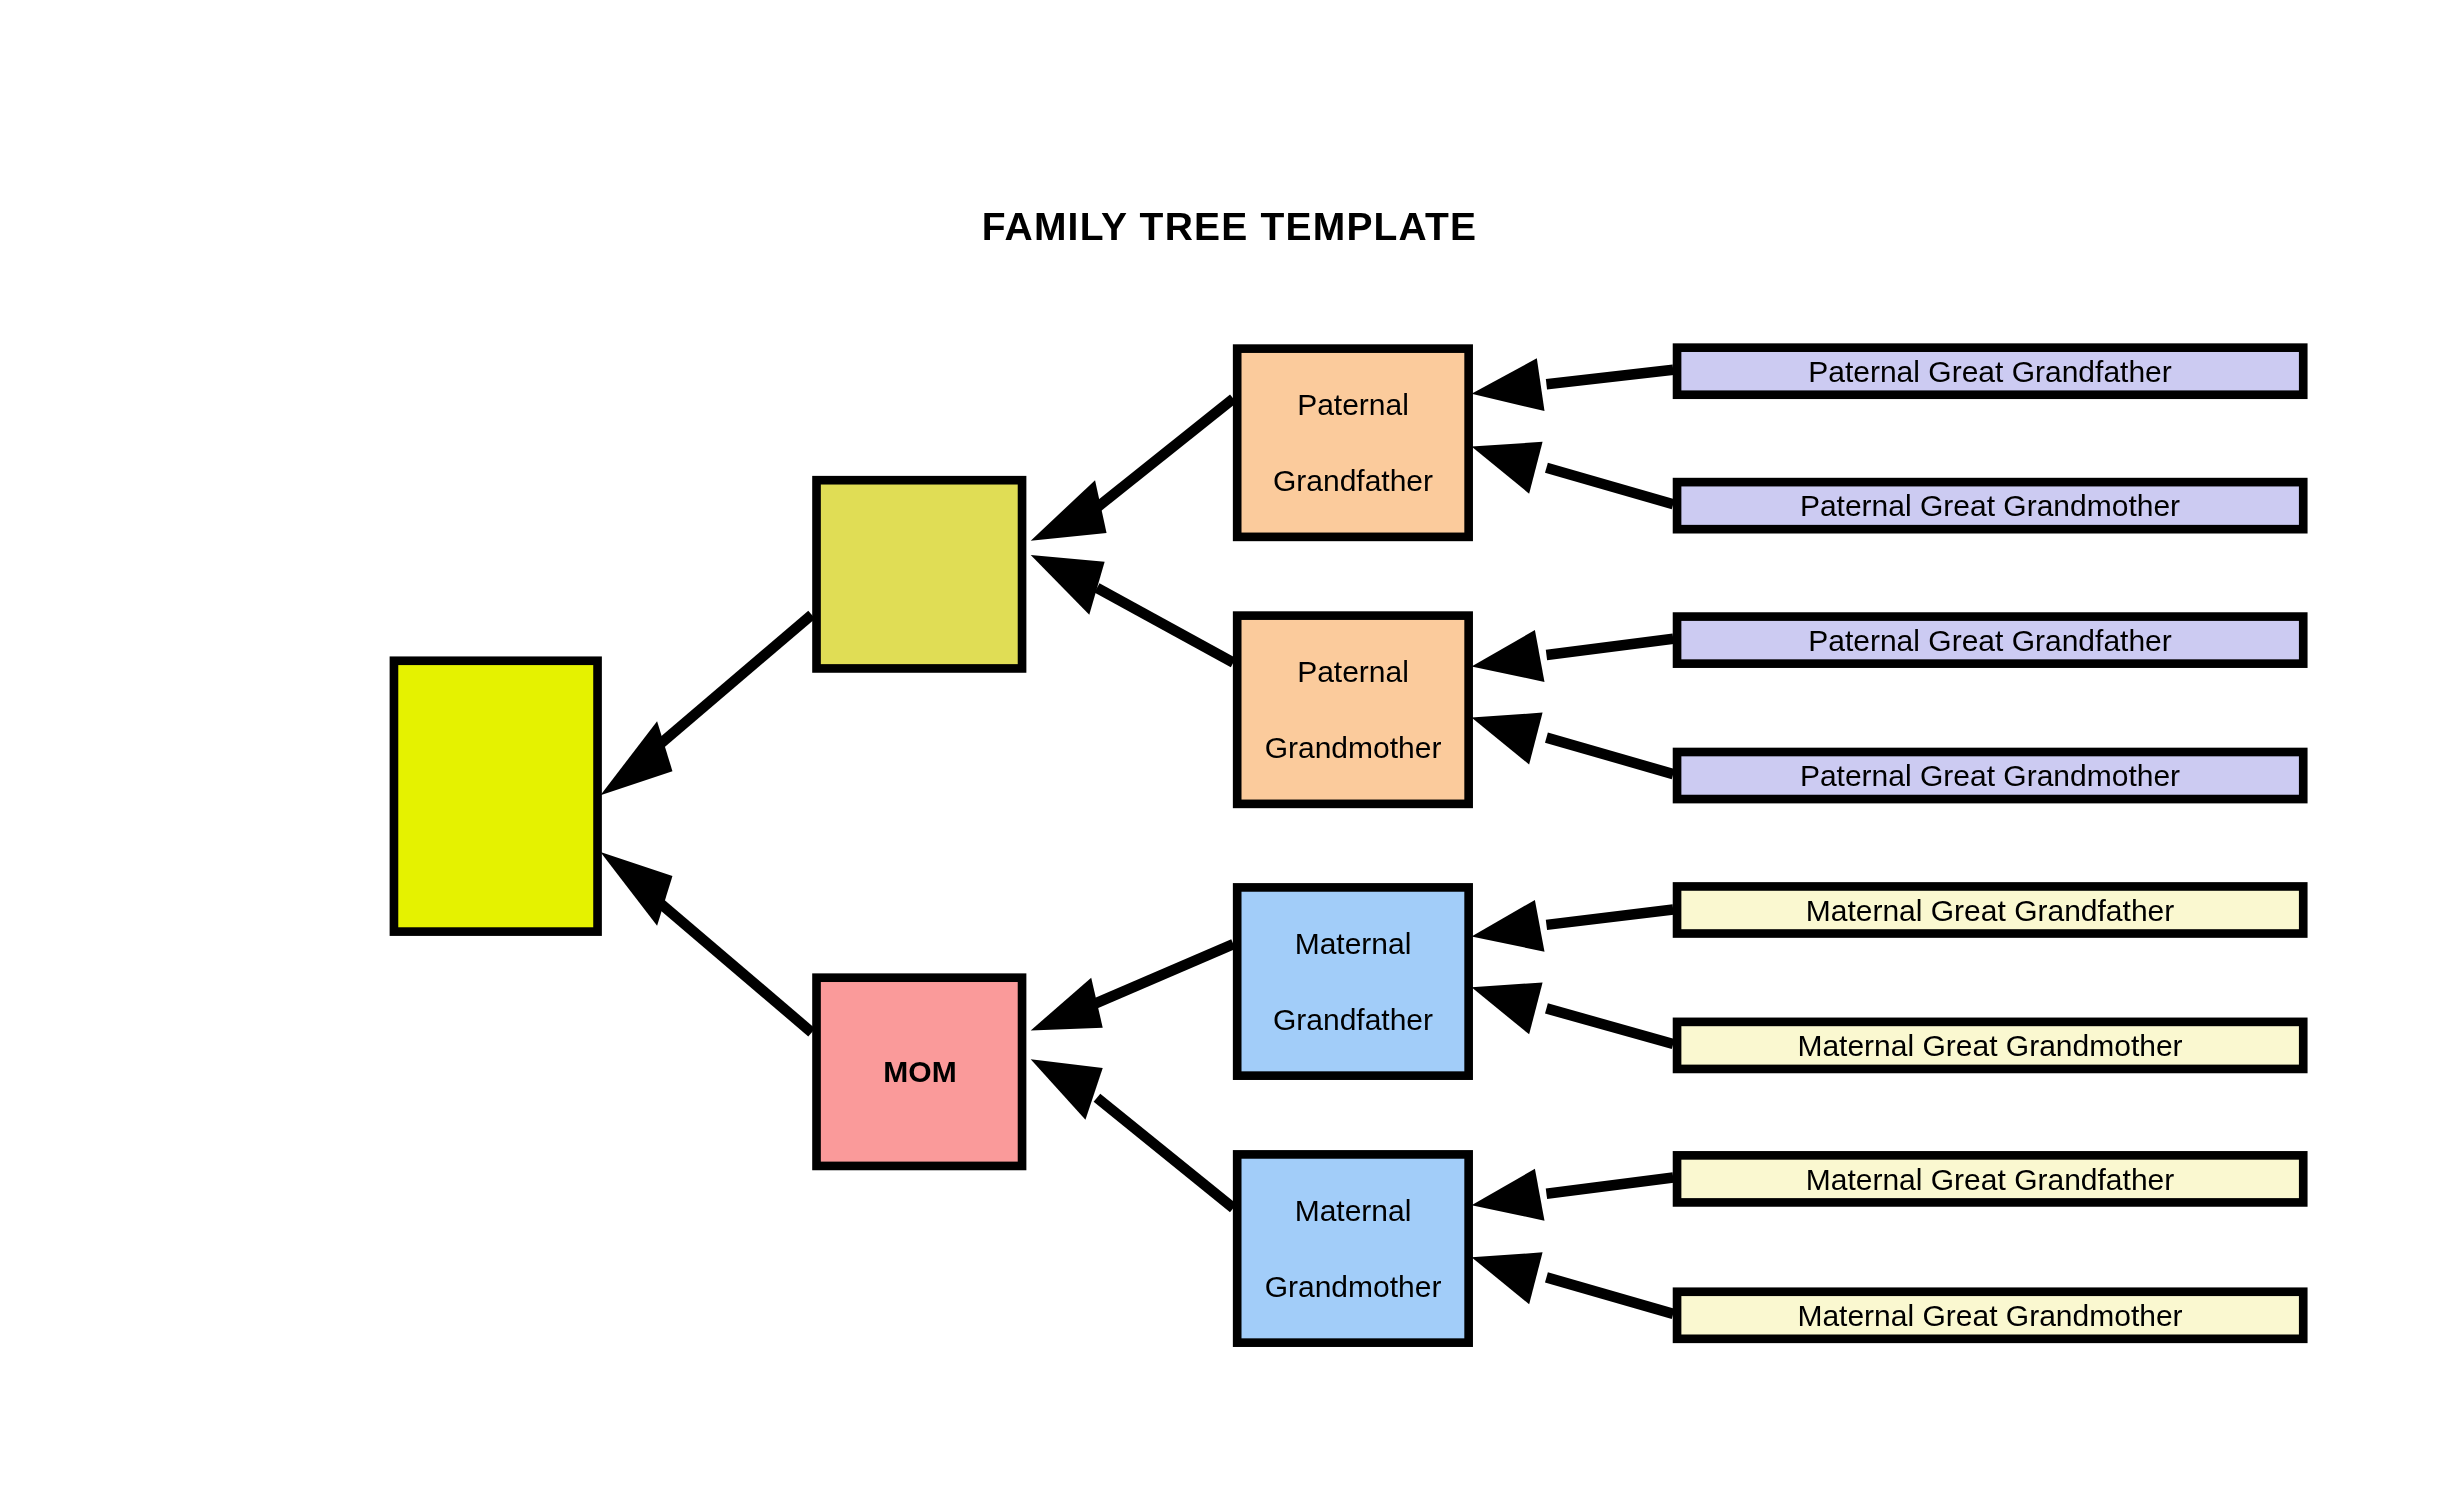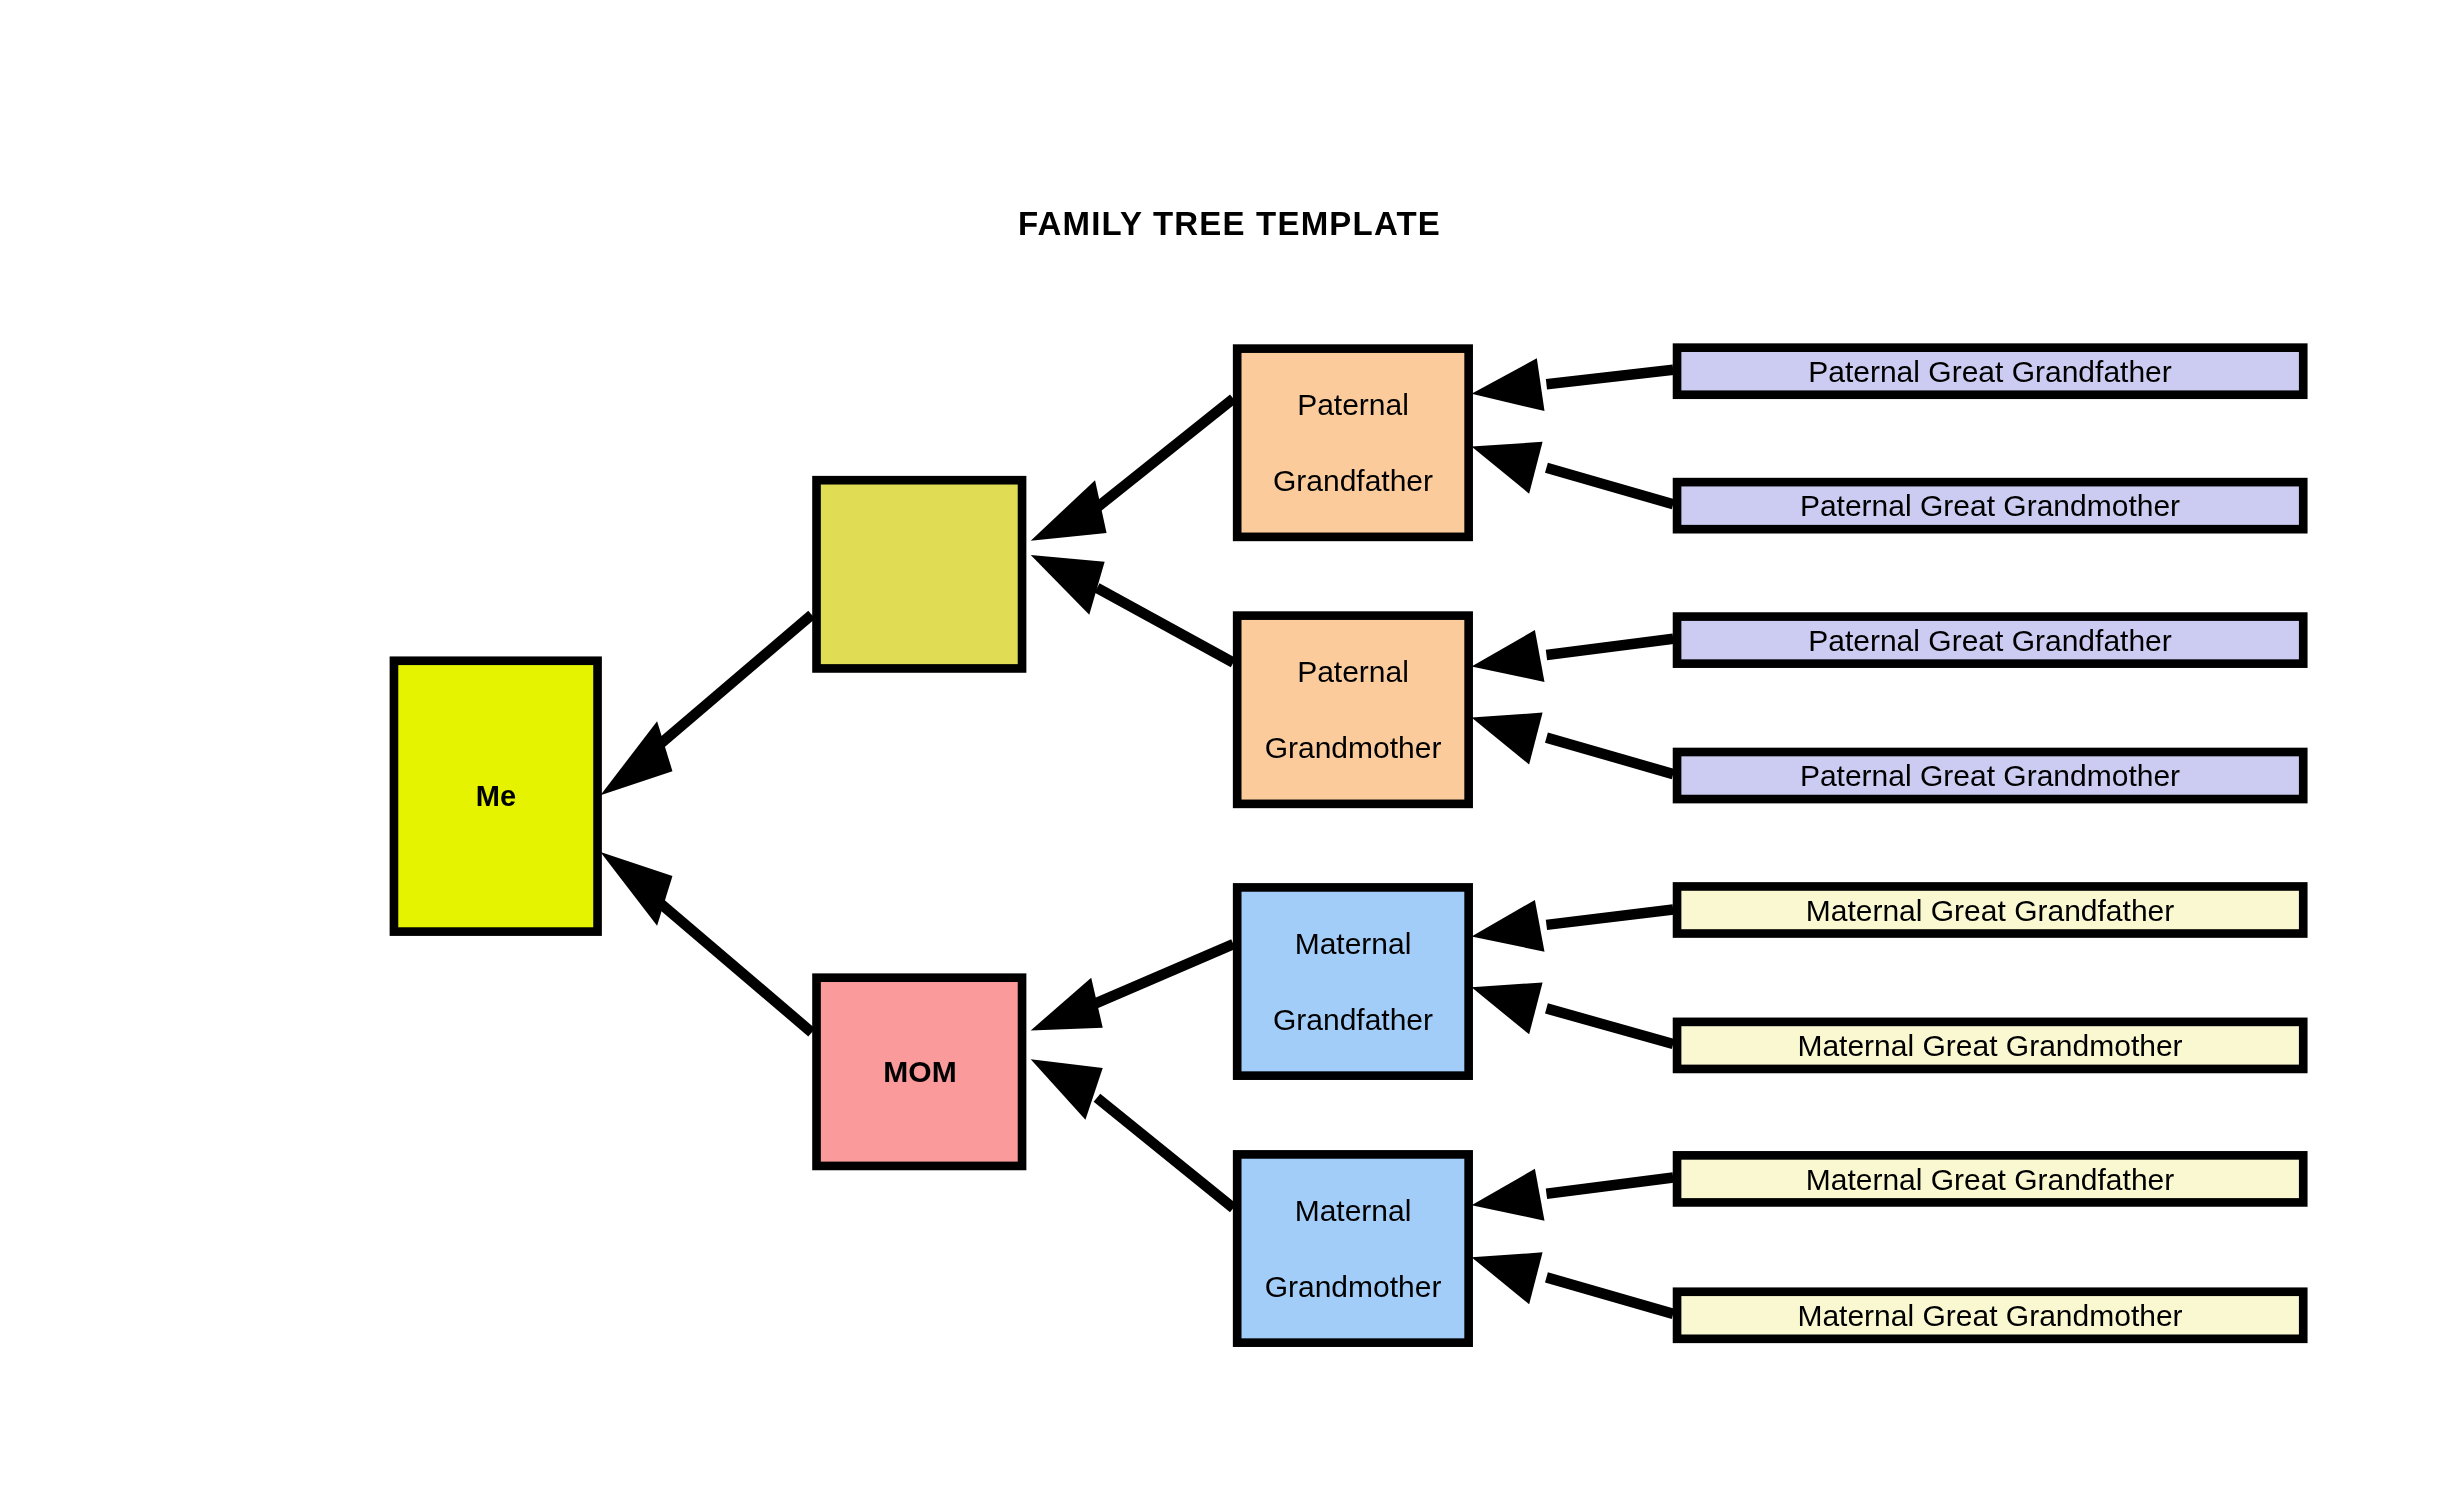--- a/index.html
+++ b/index.html
@@ -27,21 +27,21 @@
     height: 1504px;
   }
   .page-title {
     position: absolute;
     left: 0;
     top: 205px;
     width: 2459px;
     text-align: center;
     font-family: "Liberation Sans", sans-serif;
     font-weight: bold;
-    font-size: 33px;
+    font-size: 39px;
     letter-spacing: 1.2px;
     color: #000000;
     white-space: nowrap;
   }
   .node-label {
     position: absolute;
     display: flex;
     align-items: center;
     justify-content: center;
     text-align: right;
@@ -169,21 +169,20 @@
       <rect class="box-rect" x="1746" y="642" width="652" height="49" fill="#cccbf2"></rect>
       <rect class="box-rect" x="1746" y="783" width="652" height="49" fill="#cccbf2"></rect>
       <rect class="box-rect" x="1746" y="923" width="652" height="49" fill="#faf8d0"></rect>
       <rect class="box-rect" x="1746" y="1064" width="652" height="49" fill="#faf8d0"></rect>
       <rect class="box-rect" x="1746" y="1203" width="652" height="49" fill="#faf8d0"></rect>
       <rect class="box-rect" x="1746" y="1345" width="652" height="49" fill="#faf8d0"></rect>
     </g>
 
   </svg>
 
-  <div class="node-label bold lbl-me" style="left:394px; top:661px; width:204px; height:271px;">Me</div>
 
 
   <div class="node-label bold lbl-parent" style="left:817px; top:978px; width:206px; height:188px;">MOM</div>
 
   <div class="node-label lbl-gp" style="left:1237px; top:349px; width:232px; height:188px; flex-direction:column;">
     <span>Paternal</span>
     <span>Grandfather</span>
   </div>
 
   <div class="node-label lbl-gp" style="left:1237px; top:616px; width:232px; height:188px; flex-direction:column;">

